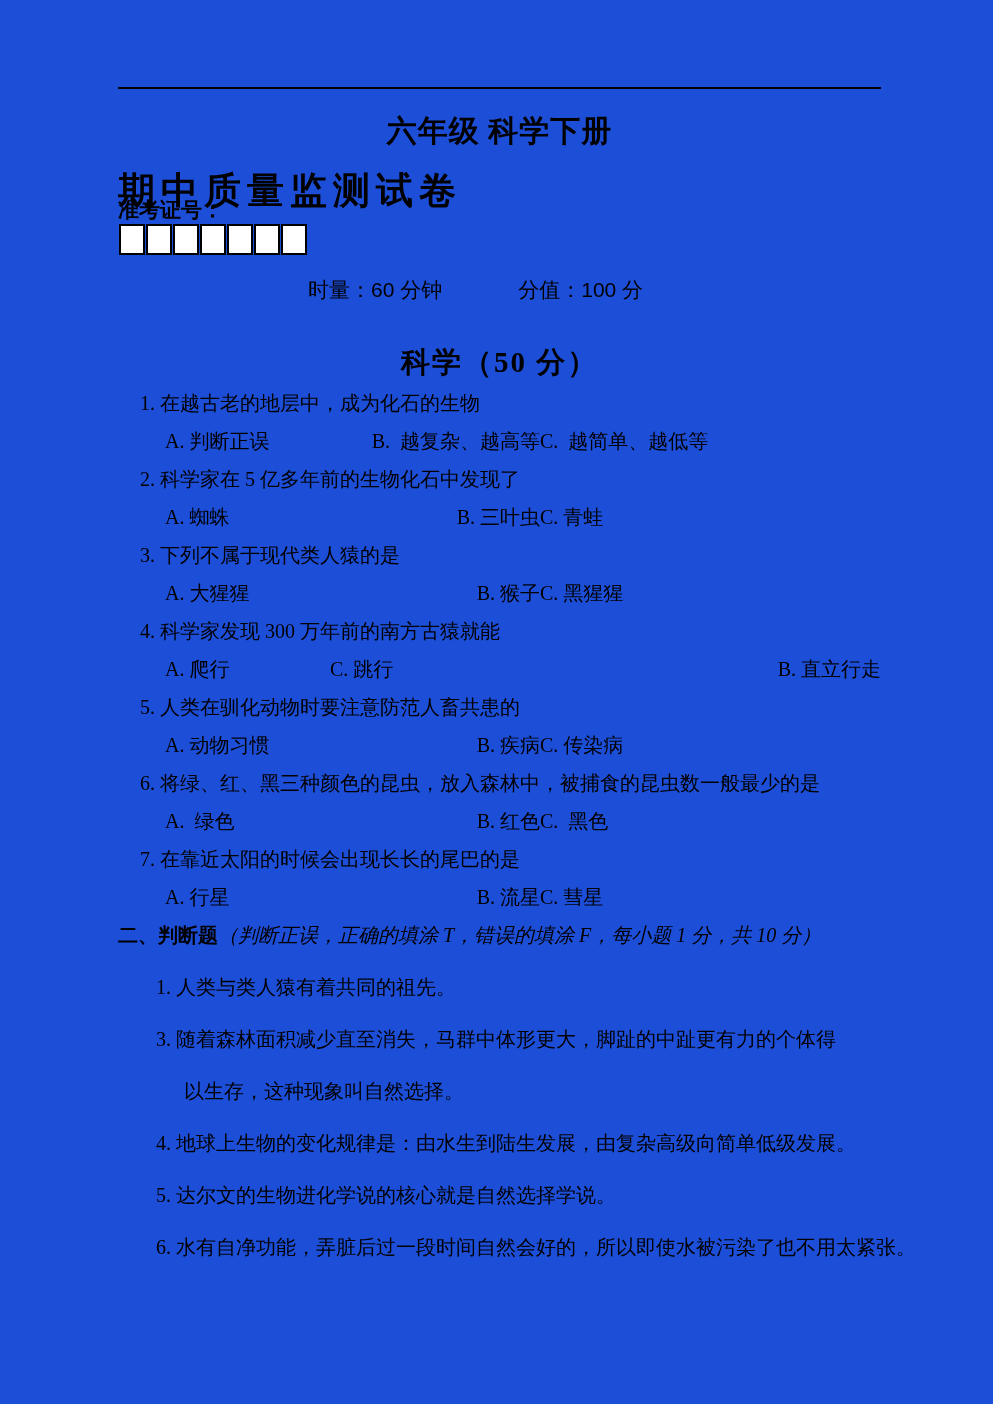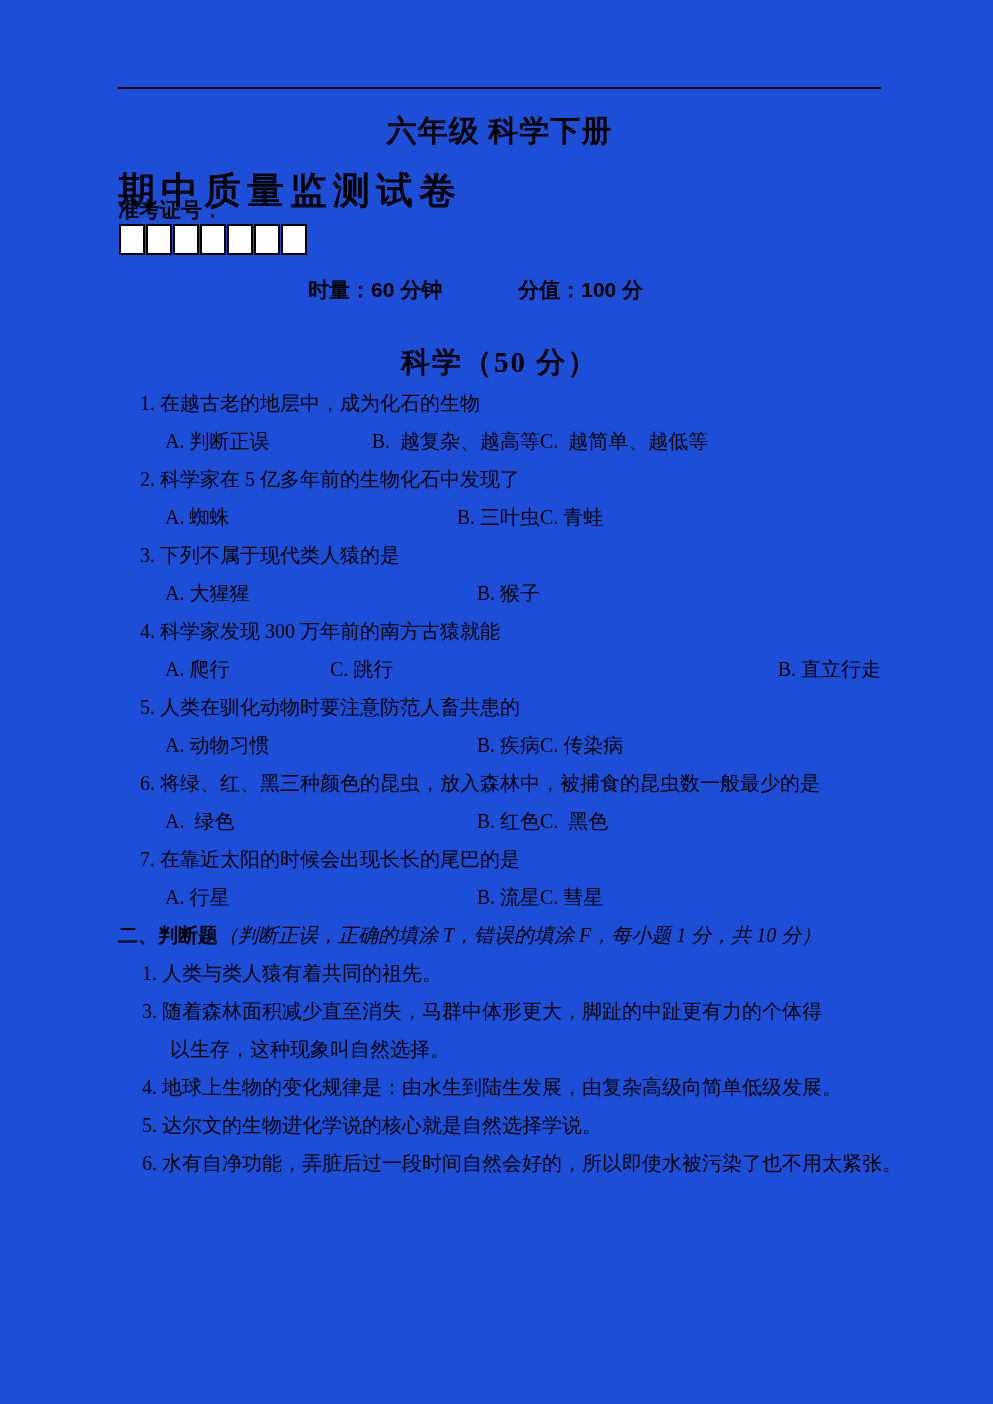--- a/index.html
+++ b/index.html
@@ -61,21 +61,21 @@
     margin-left: 1px;
     background: #fff;
     box-sizing: content-box;
   }
   .meta-row {
     margin-top: 21px;
     display: flex;
     padding-left: 190px;
     gap: 76px;
     font-family: "Liberation Sans", "DejaVu Sans", sans-serif;
-    font-weight: bold;
+    font-weight: normal;
     font-size: 21px;
     line-height: 28px;
     white-space: pre;
   }
   .subject-title {
     margin: 36px 0 0 0;
     text-align: center;
     font-size: 29px;
     font-weight: bold;
     line-height: 44px;
@@ -106,21 +106,21 @@
     padding-left: 47px;
     font-size: 20px;
     line-height: 38px;
     display: flex;
   }
   .opt { white-space: pre; }
   .opt-a { width: 165px; }
   .opt-b { width: 210px; text-align: right; }
   .opt-c { flex: 1; }
   .stmt {
-    margin: 0;
+    margin: 14px;
     padding-left: 24px;
     font-size: 20px;
     line-height: 38px;
     white-space: pre;
   }
   .stmt-cont { padding-left: 52px; }
 </style>
 </head>
 <body>
 
@@ -163,20 +163,21 @@
   <p class="opts">
     <span class="opt opt-a">A. 蜘蛛</span>
     <span class="opt opt-b">B. 三叶虫</span>
     <span class="opt opt-c">C. 青蛙</span>
   </p>
 
   <p class="q">3. 下列不属于现代类人猿的是</p>
   <p class="opts">
     <span class="opt opt-a">A. 大猩猩</span>
     <span class="opt opt-b">B. 猴子</span>
+    <span class="opt opt-c">C. 黑猩猩</span>
   </p>
 
   <p class="q">4. 科学家发现 300 万年前的南方古猿就能</p>
   <p class="opts">
     <span class="opt opt-a">A. 爬行</span>
     <span class="opt opt-c">C. 跳行</span>
     <span class="opt opt-b">B. 直立行走</span>
   </p>
 
   <p class="q">5. 人类在驯化动物时要注意防范人畜共患的</p>

